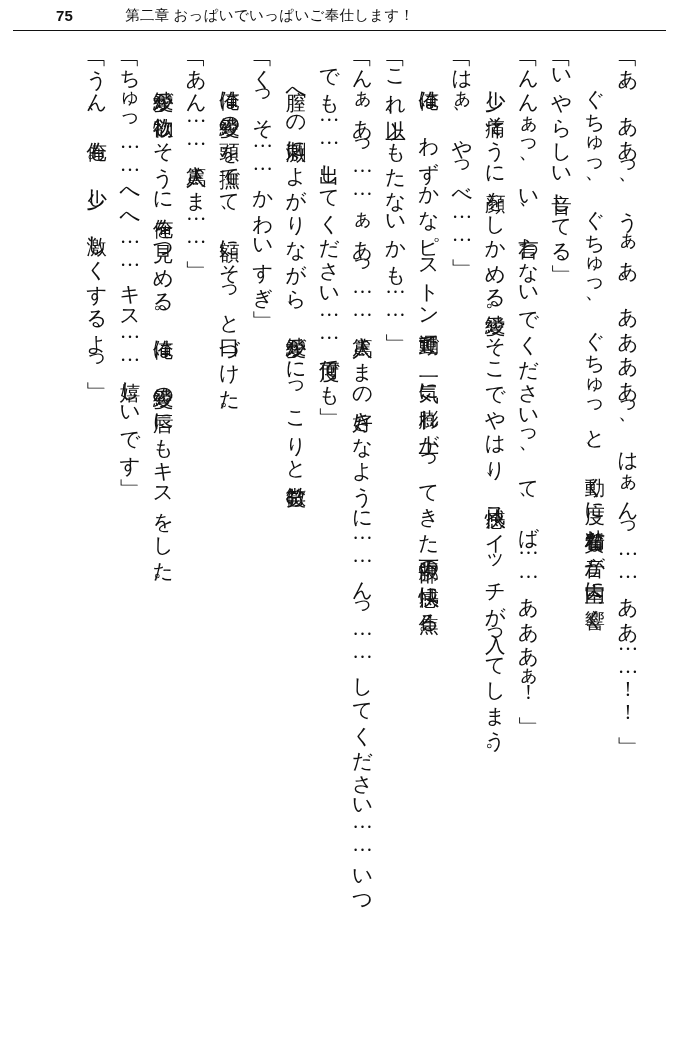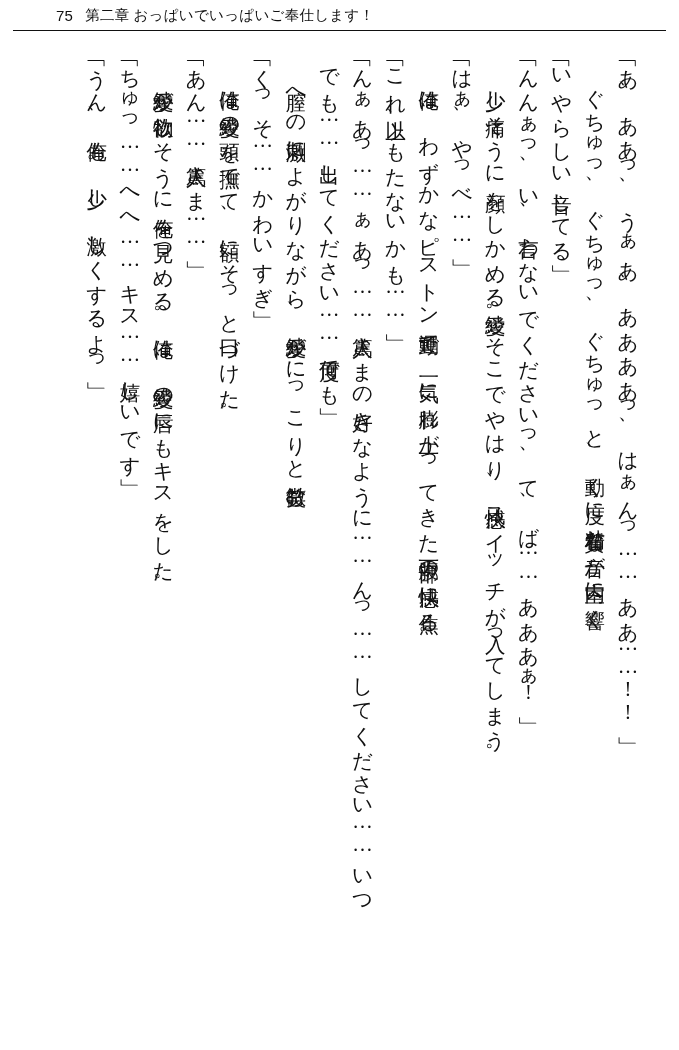--- a/index.html
+++ b/index.html
@@ -32,28 +32,29 @@
     width: 679px;
     height: 30px;
     display: flex;
     align-items: center;
     padding-left: 56px;
     box-sizing: border-box;
     font-size: 14px;
     letter-spacing: 0.02em;
   }
   .header .page-num {
-    font-weight: normal;
+    font-weight: bold;
     font-size: 15px;
     margin-right: 12px;
     font-family: "Liberation Sans", sans-serif;
   }
   .header .chapter {
     font-size: 14.5px;
     font-family: "Liberation Serif", serif;
+    margin-left: 40px;
   }
   .header-rule {
     position: absolute;
     top: 30px;
     left: 13px;
     width: 653px;
     height: 1px;
     background: #111;
   }
 

